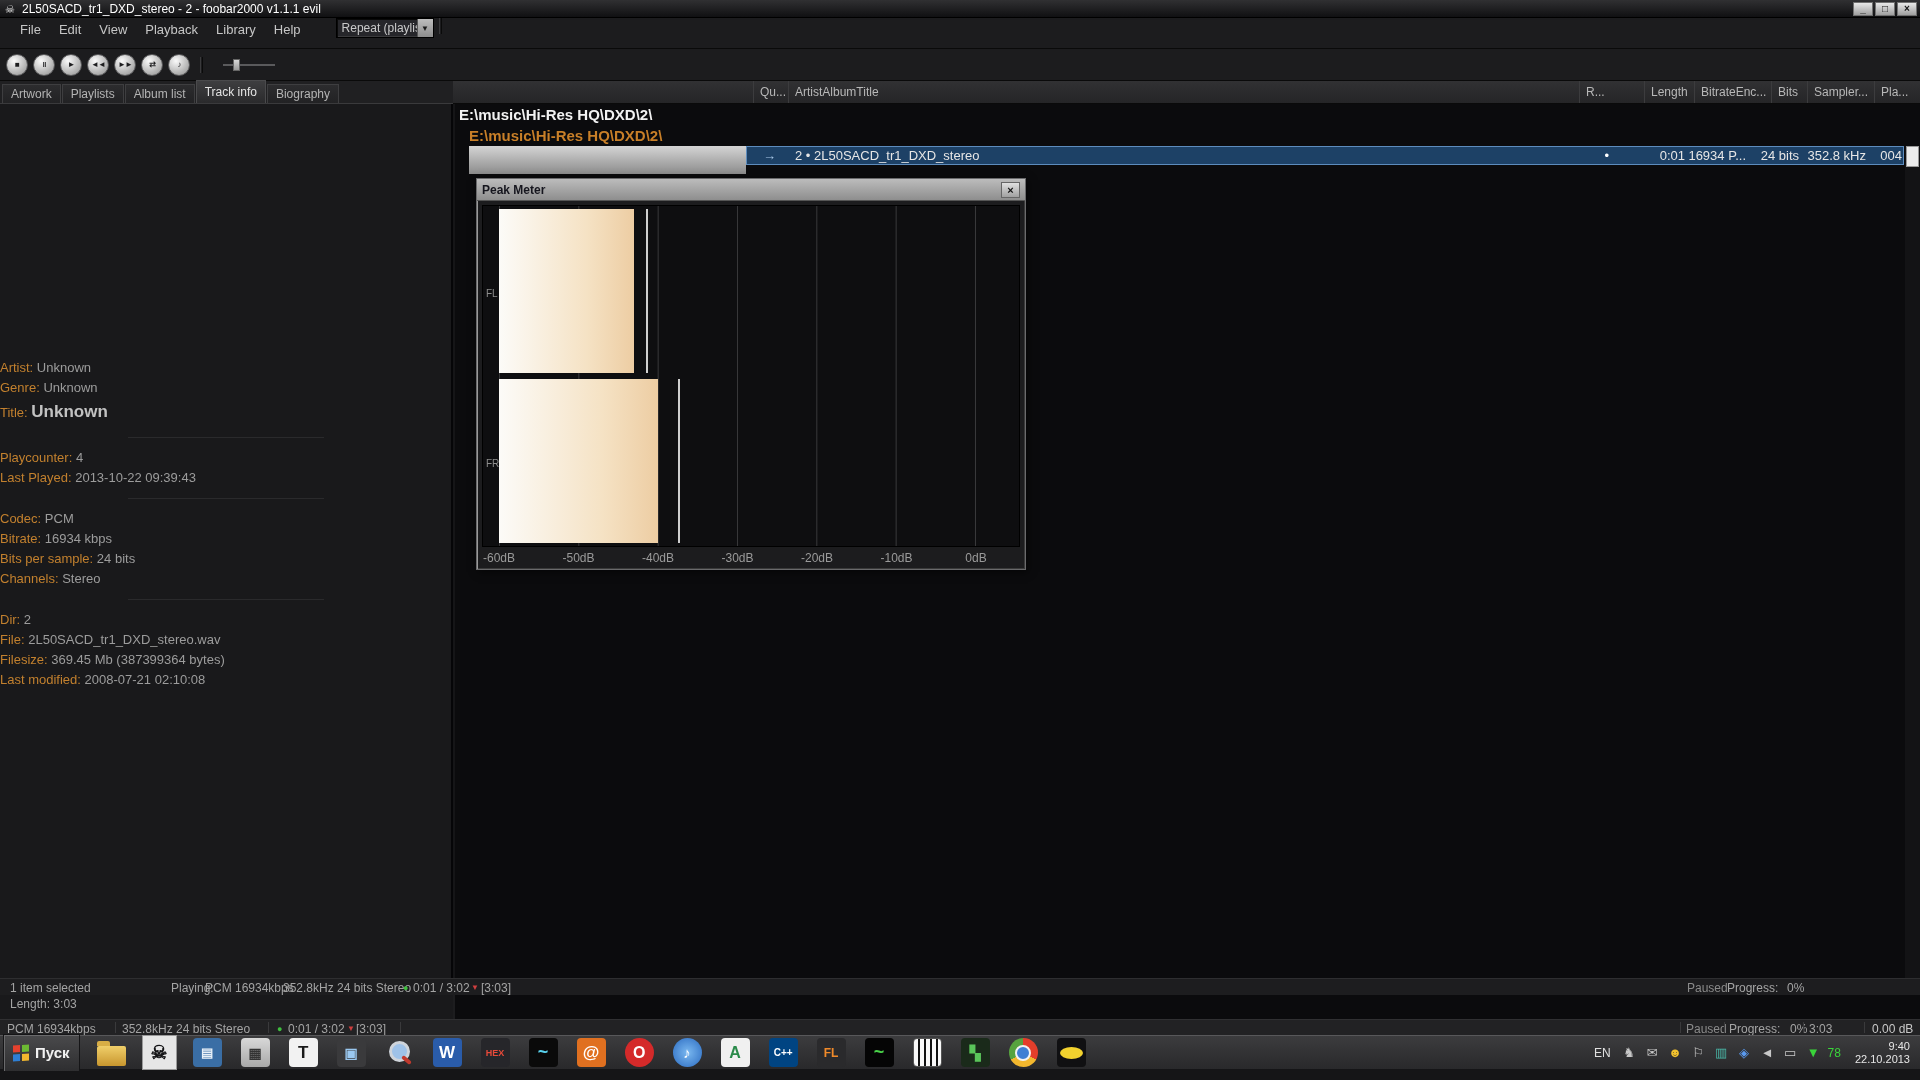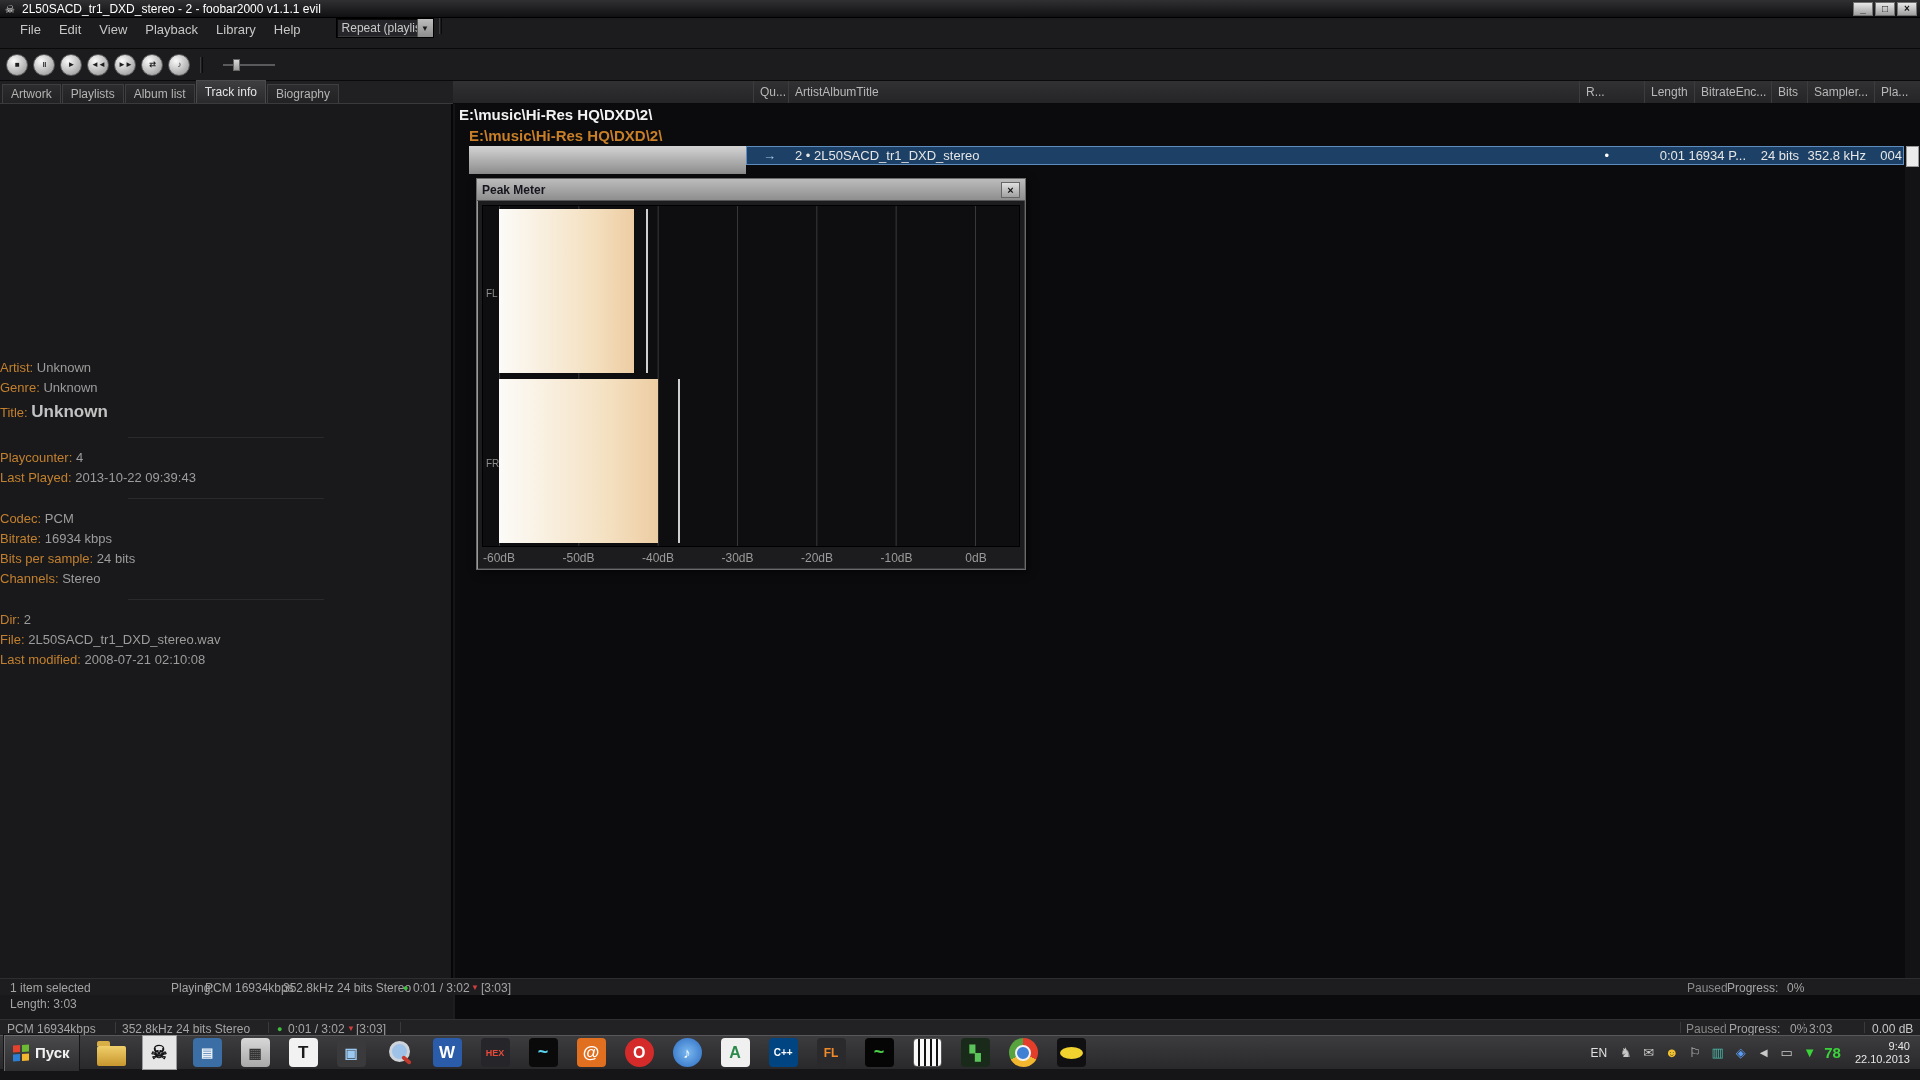--- a/index.html
+++ b/index.html
@@ -142,21 +142,21 @@
 .i-piano i{background:repeating-linear-gradient(to right,#f8f8f8 0 4px,#111 4px 6px);border:1px solid #555}
 .i-tracker i{background:#1a2a1a;color:#5ac45a;font-size:14px}
 .i-chrome i{border-radius:50%;background:conic-gradient(#e43e2b 0 120deg,#f2b72e 0 240deg,#57a33e 0 360deg)}
 .i-chrome i::after{content:"";position:absolute;width:12px;height:12px;border-radius:50%;background:#3f7fd4;border:2px solid #f2f2f2;left:50%;top:50%;transform:translate(-50%,-50%)}
 .i-batman i{background:#101012}
 .i-batman i::after{content:"";position:absolute;left:3px;top:9px;width:23px;height:12px;background:#f2d22e;border-radius:50%}
 .tray{margin-left:auto;display:flex;align-items:center;gap:6px;padding-right:10px}
 .tray-lang{font-size:12px;color:#e0e0e0;padding:1px 4px}
 .tray-icon{font-size:13px;width:17px;text-align:center}
 .tc-gray{color:#c8c8c8}.tc-yellow{color:#f2c22e}.tc-green{color:#3ad43a}.tc-blue{color:#5a9af0}.tc-teal{color:#4ab8a8}
-.tray-badge{font-size:15px;font-weight:bold;color:#3ad43a}
+.tray-badge{font-size:12px;font-weight:normal;color:#3ad43a}
 .tray-clock{text-align:right;font-size:11px;color:#e6e6e6;line-height:13px;margin-left:8px}
 </style>
 </head>
 <body>
 
 <div class="screen">
 
   <div class="titlebar">
     <span class="app-icon">☠</span>
     <span class="win-title">2L50SACD_tr1_DXD_stereo - 2 -  foobar2000 v1.1.1 evil</span>
@@ -228,20 +228,21 @@
         <div class="ti-row"><span class="ti-label">Playcounter:</span> <span class="ti-value">4</span></div>
         <div class="ti-row"><span class="ti-label">Last Played:</span> <span class="ti-value">2013-10-22 09:39:43</span></div>
         <div class="ti-divider"></div>
         <div class="ti-row"><span class="ti-label">Codec:</span> <span class="ti-value">PCM</span></div>
         <div class="ti-row"><span class="ti-label">Bitrate:</span> <span class="ti-value">16934 kbps</span></div>
         <div class="ti-row"><span class="ti-label">Bits per sample:</span> <span class="ti-value">24 bits</span></div>
         <div class="ti-row"><span class="ti-label">Channels:</span> <span class="ti-value">Stereo</span></div>
         <div class="ti-divider"></div>
         <div class="ti-row"><span class="ti-label">Dir:</span> <span class="ti-value">2</span></div>
         <div class="ti-row"><span class="ti-label">File:</span> <span class="ti-value">2L50SACD_tr1_DXD_stereo.wav</span></div>
+        <div class="ti-row"><span class="ti-label">Filesize:</span> <span class="ti-value">369.45 Mb (387399364 bytes)</span></div>
         <div class="ti-row"><span class="ti-label">Last modified:</span> <span class="ti-value">2008-07-21 02:10:08</span></div>
       </div>
     </div>
 
     <div class="right-panel">
       <div class="path1">E:\music\Hi-Res HQ\DXD\2\</div>
       <div class="path2">E:\music\Hi-Res HQ\DXD\2\</div>
       <div class="group-cell"></div>
       <div class="track-row">
         <span class="tr-arrow">→</span>

